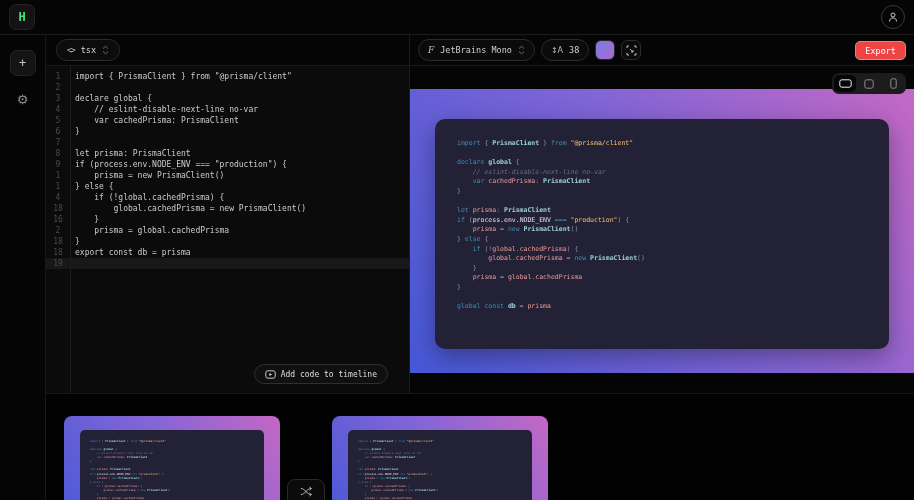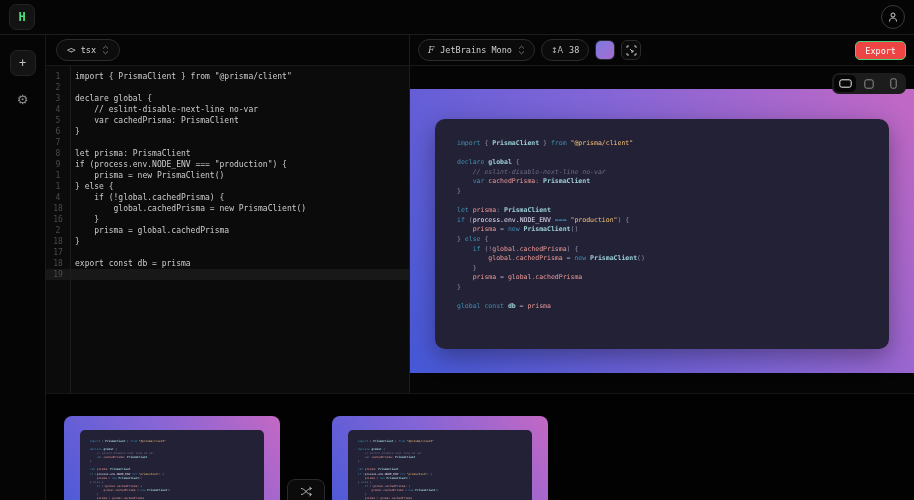--- a/index.html
+++ b/index.html
@@ -126,24 +126,32 @@
                 <div class="ed-row"><span class="ed-num">7</span><span class="ed-text"></span></div>
                 <div class="ed-row"><span class="ed-num">8</span><span class="ed-text">let prisma: PrismaClient</span></div>
                 <div class="ed-row"><span class="ed-num">9</span><span class="ed-text">if (process.env.NODE_ENV === "production") {</span></div>
                 <div class="ed-row"><span class="ed-num">1</span><span class="ed-text">    prisma = new PrismaClient()</span></div>
                 <div class="ed-row"><span class="ed-num">1</span><span class="ed-text">} else {</span></div>
                 <div class="ed-row"><span class="ed-num">4</span><span class="ed-text">    if (!global.cachedPrisma) {</span></div>
                 <div class="ed-row"><span class="ed-num">18</span><span class="ed-text">        global.cachedPrisma = new PrismaClient()</span></div>
                 <div class="ed-row"><span class="ed-num">16</span><span class="ed-text">    }</span></div>
                 <div class="ed-row"><span class="ed-num">2</span><span class="ed-text">    prisma = global.cachedPrisma</span></div>
                 <div class="ed-row"><span class="ed-num">18</span><span class="ed-text">}</span></div>
-                <div class="ed-row"><span class="ed-num">17</span><span class="ed-text"></span></div>
                 <div class="ed-row"><span class="ed-num">18</span><span class="ed-text">export const db = prisma</span></div>
                 <div class="ed-row active"><span class="ed-num">19</span><span class="ed-text"></span></div>
               </div>
+            <div class="add-code-btn">
+              <span>
+                <svg width="11" height="9" viewBox="0 0 11 9" fill="none" stroke="#dedede" stroke-width="0.9">
+                  <rect x="0.8" y="0.8" width="9.4" height="7.4" rx="2"></rect>
+                    <path d="M4.4 3 L7 4.5 L4.4 6 Z" fill="#dedede" stroke="none"></path>
+                </svg>
+              </span>
+              <span>Add code to timeline</span>
+            </div>
           </div>
         </div>
 
         <div class="preview-panel">
           <div class="toolbar">
             <div class="pill">
               <span class="f-icon">F</span>
               <span>JetBrains Mono</span>
               <span>
                 <svg width="7" height="10" viewBox="0 0 7 10" fill="none" stroke="#6f6f6f" stroke-width="1">

